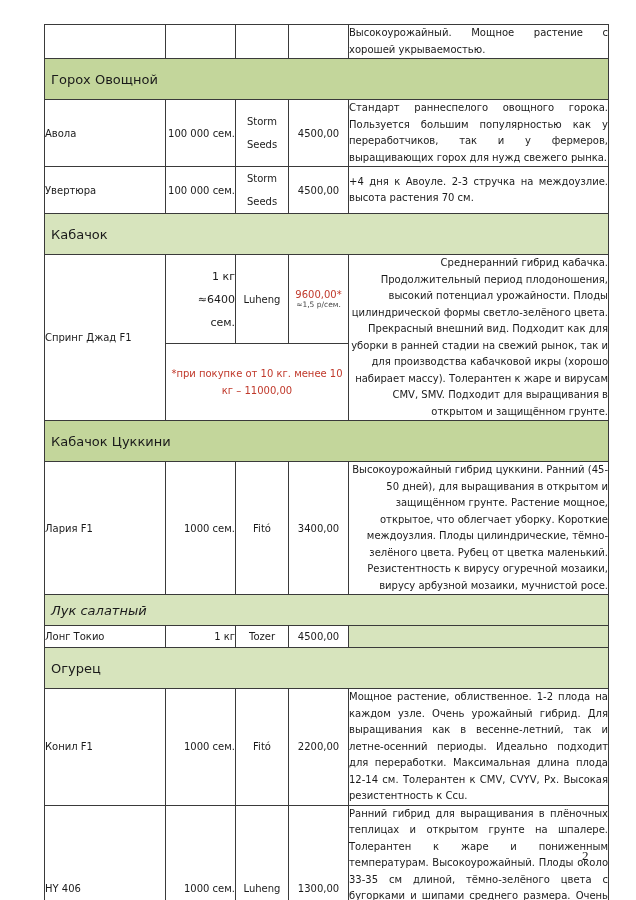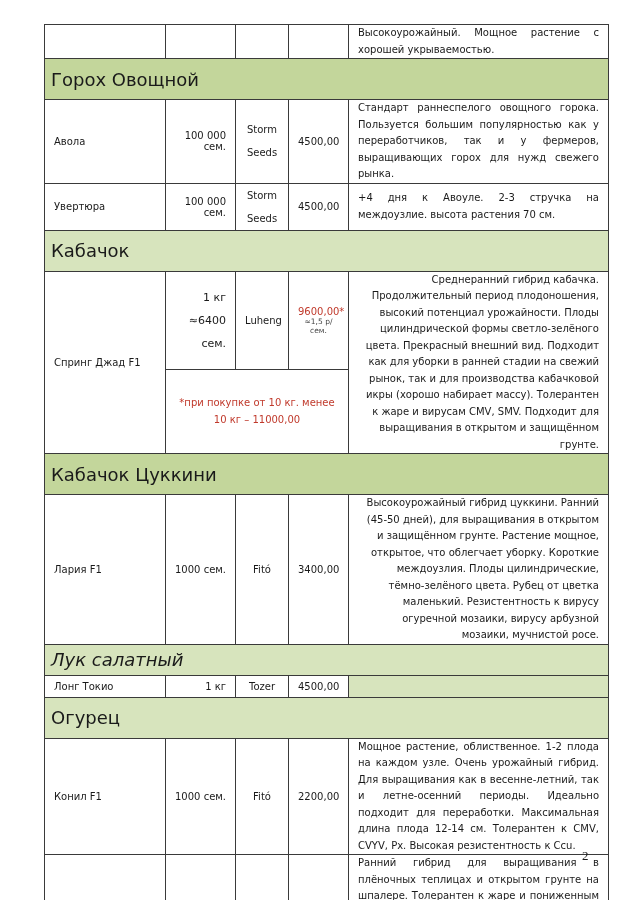--- a/index.html
+++ b/index.html
@@ -1,20 +1,20 @@
 <!DOCTYPE html>
 <html><head>
 <meta charset="utf-8">
 <style>
   html, body { margin:0; padding:0; background:#fff; }
   body { width:636px; height:900px; position:relative; font-family:"DejaVu Sans", sans-serif; color:#1a1a1a; overflow:hidden; }
   table.prices { position:absolute; left:44px; top:24px; width:564px; border-collapse:collapse; table-layout:fixed; }
-  table.prices td { border:1px solid #3a3a3a; padding:0 9px; vertical-align:middle; font-size:10px; }
+  table.prices td { border:1px solid #3a3a3a; padding:0 0; vertical-align:middle; font-size:10px; }
   col.c1 { width:121px; } col.c2 { width:70px; } col.c3 { width:53px; } col.c4 { width:60px; } col.c5 { width:260px; }
-  tr.cat td { background:#c3d69b; font-size:18px; height:40px; padding-left:6px; }
+  tr.cat td { background:#c3d69b; font-size:13px; height:40px; padding-left:6px; }
   tr.cat.light td { background:#d7e4bd; }
   tr.cat.short td { height:30px;font-style:italic; }
   td.name { font-size:10.5px; padding-left:6px; }
   td.qty { font-size:8px; text-align:right; }
   td.brand { font-size:11px; text-align:center; line-height:23px; }
   td.price { font-size:11px; text-align:center; }
   td.desc { font-size:7.6px; line-height:16.5px; text-align:justify; padding:1px 4px 2px 5px; }
   td.desc.left { text-align:right; }
   .red { color:#c0392b; }
   .qty-big { font-size:11px; line-height:23px; }

